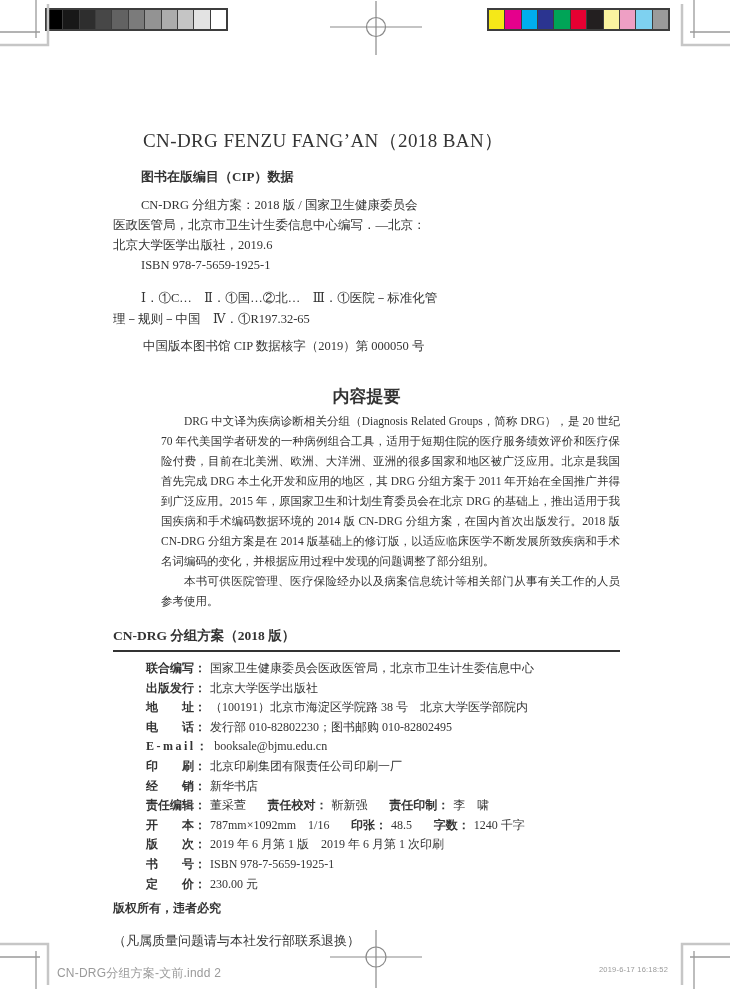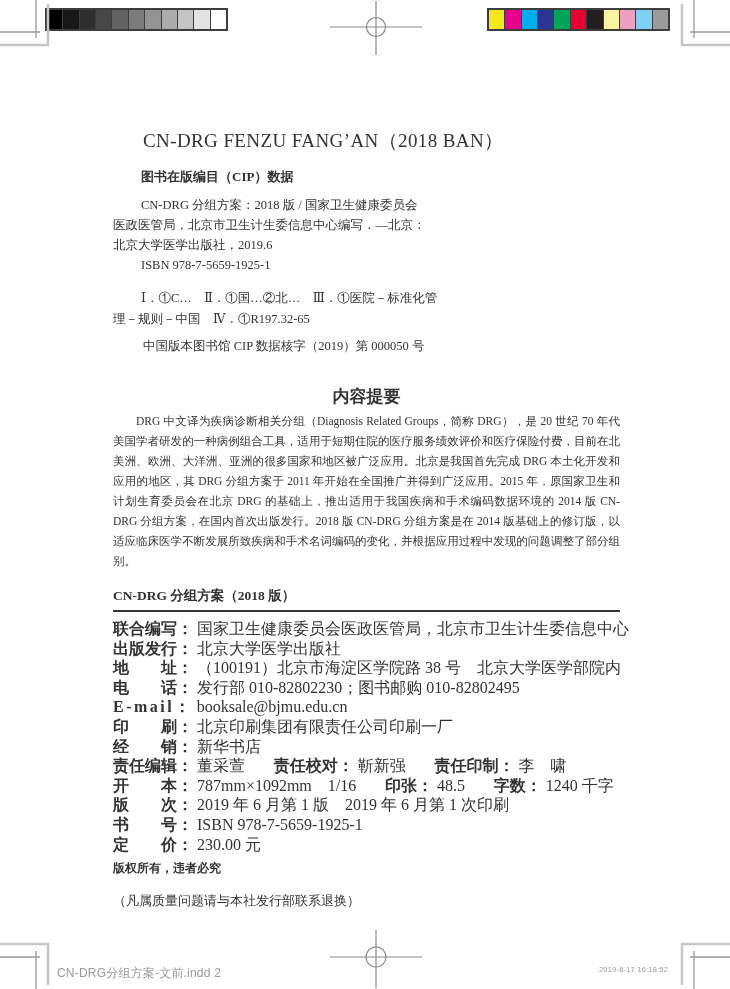--- a/index.html
+++ b/index.html
@@ -28,26 +28,26 @@
   .pinyin-title { font-size:19px; letter-spacing:.4px; margin:0 0 14px 30px; }
   .cip-heading { font-size:13px; font-weight:bold; margin:14px 0 9px 28px; }
   .cip-block div { font-size:12.5px; line-height:20px; white-space:pre; }
   .cip-block .indent { text-indent:28px; }
   .classification { margin-top:13px; }
   .classification div { font-size:12.5px; line-height:21px; white-space:pre; }
   .classification .indent { text-indent:28px; }
   .cip-record { margin-top:6px; font-size:12.5px; line-height:21px; text-indent:30px; }
   .abstract { margin-top:28px; }
   .abstract-heading { text-align:center; font-weight:bold; font-size:17px; margin-bottom:3px; }
-  .abstract p { font-size:11.5px; line-height:20px; text-indent:2em; text-align:justify; }
+  .abstract p { font-size:11.5px; line-height:20px; text-indent:2em; text-align:justify;margin-left:48px; }
   .colophon { margin-top:16px;font-family:Liberation Serif, serif; }
   .colophon-title { font-size:13.5px; font-weight:bold; padding-bottom:5px;
     border-bottom:2px solid #333; }
   .c-rows { margin-top:7px; }
-  .c-row { font-size:16px; line-height:19.6px; white-space:pre; }
+  .c-row { font-size:12px; line-height:19.6px; white-space:pre;margin-left:33px; }
   .c-row .label { font-weight:bold; margin-right:4px; }
   .c-row .label2, .c-row .label3 { font-weight:bold; margin-left:1.8em; margin-right:4px; }
   .c-row .email-label { letter-spacing:2.5px; }
   .copyright { font-size:12px; font-weight:bold; margin-top:5px; line-height:19.6px; }
   .quality-note { font-size:13px; margin-top:12px; line-height:19.6px; }
   
   .footer-left { position:absolute; left:57px; top:965px; font-family:"Liberation Sans","DejaVu Sans",sans-serif;
     font-size:12px; color:#9a9a9a; letter-spacing:.2px; }
   .footer-right { position:absolute; left:599px; top:965px; font-family:"Liberation Sans","DejaVu Sans",sans-serif;
     font-size:7.5px; color:#9a9a9a; letter-spacing:.2px; }
@@ -128,20 +128,21 @@
     <div class="classification">
       <div class="indent">Ⅰ．①C…　Ⅱ．①国…②北…　Ⅲ．①医院－标准化管</div>
       <div>理－规则－中国　Ⅳ．①R197.32-65</div>
     </div>
 
     <div class="cip-record">中国版本图书馆 CIP 数据核字（2019）第 000050 号</div>
 
     <div class="abstract">
       <div class="abstract-heading">内容提要</div>
       <p>DRG 中文译为疾病诊断相关分组（Diagnosis Related Groups，简称 DRG），是 20 世纪 70 年代美国学者研发的一种病例组合工具，适用于短期住院的医疗服务绩效评价和医疗保险付费，目前在北美洲、欧洲、大洋洲、亚洲的很多国家和地区被广泛应用。北京是我国首先完成 DRG 本土化开发和应用的地区，其 DRG 分组方案于 2011 年开始在全国推广并得到广泛应用。2015 年，原国家卫生和计划生育委员会在北京 DRG 的基础上，推出适用于我国疾病和手术编码数据环境的 2014 版 CN-DRG 分组方案，在国内首次出版发行。2018 版 CN-DRG 分组方案是在 2014 版基础上的修订版，以适应临床医学不断发展所致疾病和手术名词编码的变化，并根据应用过程中发现的问题调整了部分组别。</p>
+      <p>本书可供医院管理、医疗保险经办以及病案信息统计等相关部门从事有关工作的人员参考使用。</p>
     </div>
 
     <div class="colophon">
       <div class="colophon-title">CN-DRG 分组方案（2018 版）</div>
       <div class="c-rows">
         <div class="c-row"><span class="label">联合编写：</span><span>国家卫生健康委员会医政医管局，北京市卫生计生委信息中心</span></div>
         <div class="c-row"><span class="label">出版发行：</span><span>北京大学医学出版社</span></div>
         <div class="c-row"><span class="label">地　　址：</span><span>（100191）北京市海淀区学院路 38 号　北京大学医学部院内</span></div>
         <div class="c-row"><span class="label">电　　话：</span><span>发行部 010-82802230；图书邮购 010-82802495</span></div>
         <div class="c-row"><span class="label email-label">E-mail：</span><span>booksale@bjmu.edu.cn</span></div>

